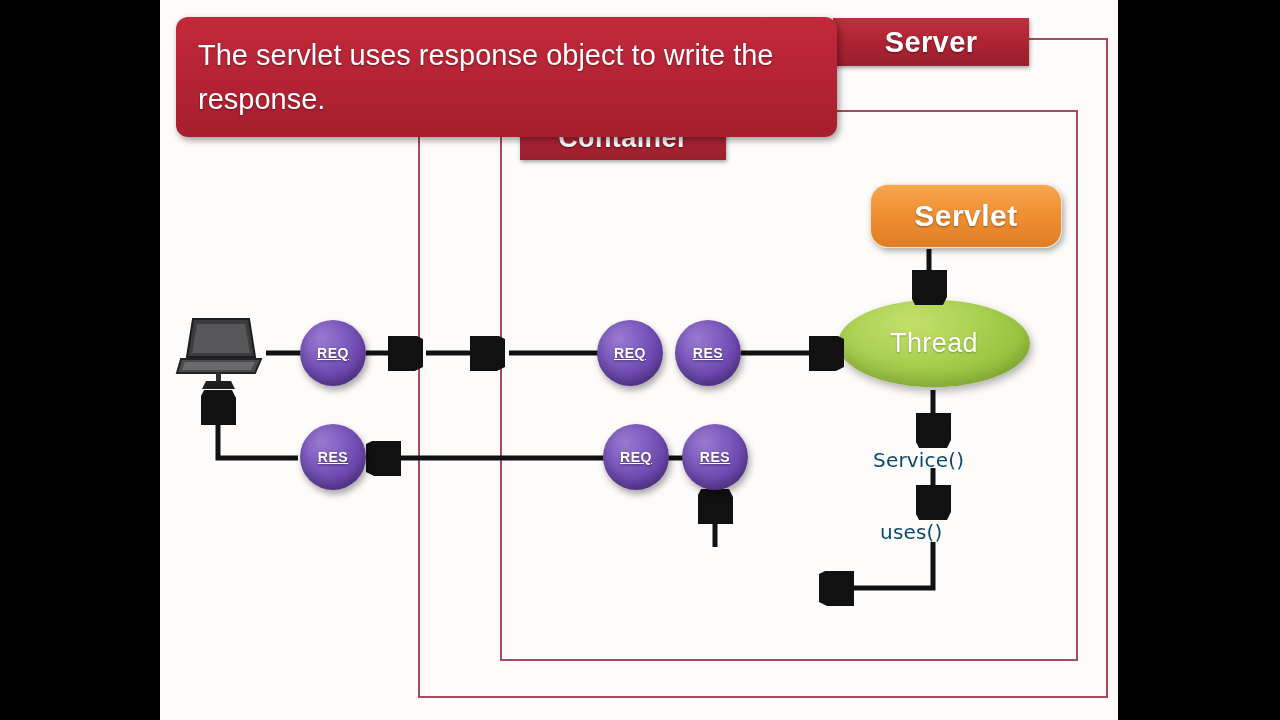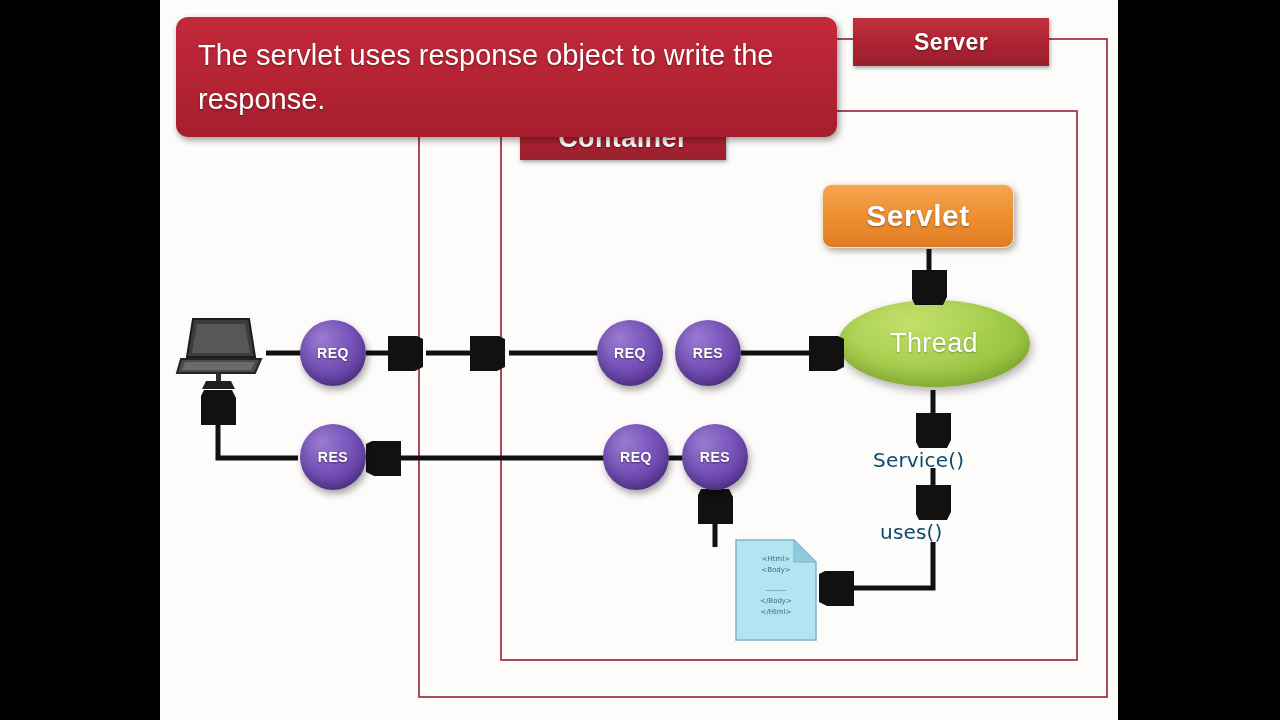--- a/index.html
+++ b/index.html
@@ -34,21 +34,21 @@
     background:linear-gradient(180deg,#c0303f 0%,#ac2232 55%,#98202e 100%);
     color:#ffffff;
     font-weight:bold;
     letter-spacing:.4px;
     text-align:center;
     text-shadow:0 1px 2px rgba(0,0,0,.45);
     box-shadow:1px 2px 4px rgba(0,0,0,.35);
     line-height:1;
     display:flex;align-items:center;justify-content:center;
   }
-  #server-label{left:693px;top:18px;width:196px;height:48px;font-size:23px;}
+  #server-label{left:673px;top:18px;width:196px;height:48px;font-size:29px;}
   #container-label{left:360px;top:116px;width:206px;height:44px;font-size:27px;}
 
   
   #callout{
     position:absolute;left:16px;top:17px;width:661px;height:120px;
     background:linear-gradient(180deg,#c22a3b 0%,#b22233 60%,#a51f2e 100%);
     border-radius:12px;
     box-shadow:2px 3px 7px rgba(0,0,0,.4);
     color:#fff;
     font-size:29px;
@@ -73,32 +73,33 @@
 
   
   .sphere{
     position:absolute;width:66px;height:66px;border-radius:50%;
     background:radial-gradient(circle at 34% 28%, #9a7ad0 0%, #7f5cc0 34%, #6b46ad 64%, #4f2f86 100%);
     box-shadow:2px 4px 7px rgba(0,0,0,.35), inset 0 -6px 12px rgba(0,0,0,.22);
     display:flex;align-items:center;justify-content:center;
     color:#ffffff;font-weight:bold;font-size:14px;letter-spacing:.6px;
     text-shadow:0 1px 2px rgba(0,0,0,.5);
     z-index:6;
+    text-decoration:underline;
   }
   #sphere-req-client{left:140px;top:320px;}
   #sphere-res-client{left:140px;top:424px;}
   #sphere-req-in{left:437px;top:320px;}
   #sphere-res-in{left:515px;top:320px;}
   #sphere-req-out{left:443px;top:424px;}
   #sphere-res-out{left:522px;top:424px;}
 
   
   #servlet-box{
-    position:absolute;left:662px;top:184px;width:190px;height:62px;
-    border-radius:10px;
+    position:absolute;left:710px;top:184px;width:190px;height:62px;
+    border-radius:18px;
     background:linear-gradient(180deg,#f6a650 0%,#ef8f32 48%,#e07d24 100%);
     border:1px solid #f3e3cf;
     box-shadow:2px 3px 6px rgba(0,0,0,.33);
     display:flex;align-items:center;justify-content:center;
     color:#fff;font-size:30px;font-weight:bold;letter-spacing:.5px;
     text-shadow:0 1px 2px rgba(0,0,0,.38);
   }
 
   
   #thread-ellipse{
@@ -195,35 +196,20 @@
     <div class="sphere" id="sphere-res-in">RES</div>
     <div class="sphere" id="sphere-req-out">REQ</div>
     <div class="sphere" id="sphere-res-out">RES</div>
 
     <div id="servlet-box">Servlet</div>
     <div id="thread-ellipse">Thread</div>
 
     <div class="method-label" id="label-service">Service()</div>
     <div class="method-label" id="label-doget">uses()</div>
 
-    <div id="html-doc">
-      <svg viewBox="0 0 88 104" width="88" height="104">
-        <path d="M4 2 L62 2 L84 24 L84 102 L4 102 Z" fill="#b3e4f2" stroke="#7fb2c8" stroke-width="1.5"></path>
-        <path d="M62 2 L84 24 L62 24 Z" fill="#8dcbdf" stroke="#7fb2c8" stroke-width="1"></path>
-      </svg>
-      <div class="doc-text">
-        <div>&lt;Html&gt;</div>
-        <div>&lt;Body&gt;</div>
-      </div>
-      <div class="doc-rule"></div>
-      <div class="doc-text" style="top:58px;">
-        <div>&lt;/Body&gt;</div>
-        <div>&lt;/Html&gt;</div>
-      </div>
-    </div>
 
     <div class="frame-label" id="container-label">Container</div>
     <div class="frame-label" id="server-label">Server</div>
 
     <div id="callout">The servlet uses response object to write the response.</div>
 
 
   </div>
 </div>
 

